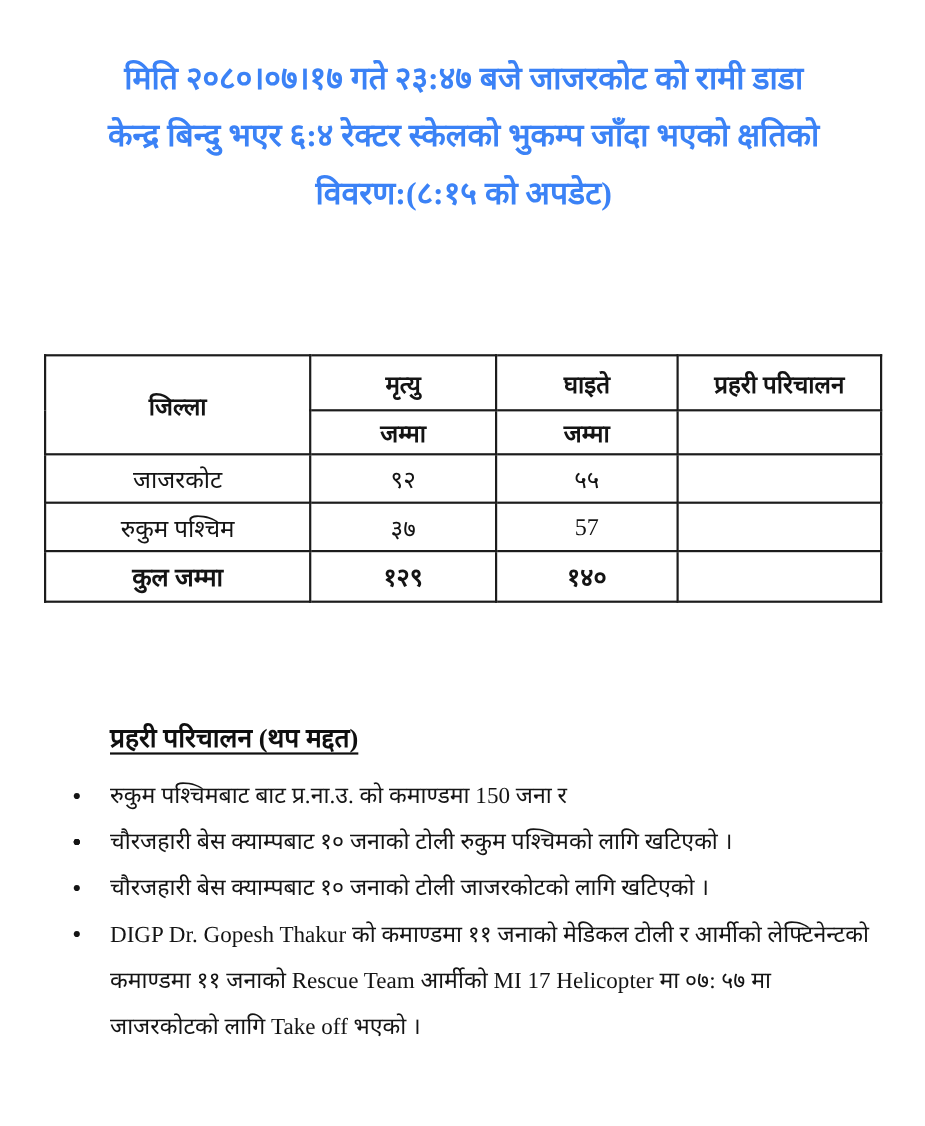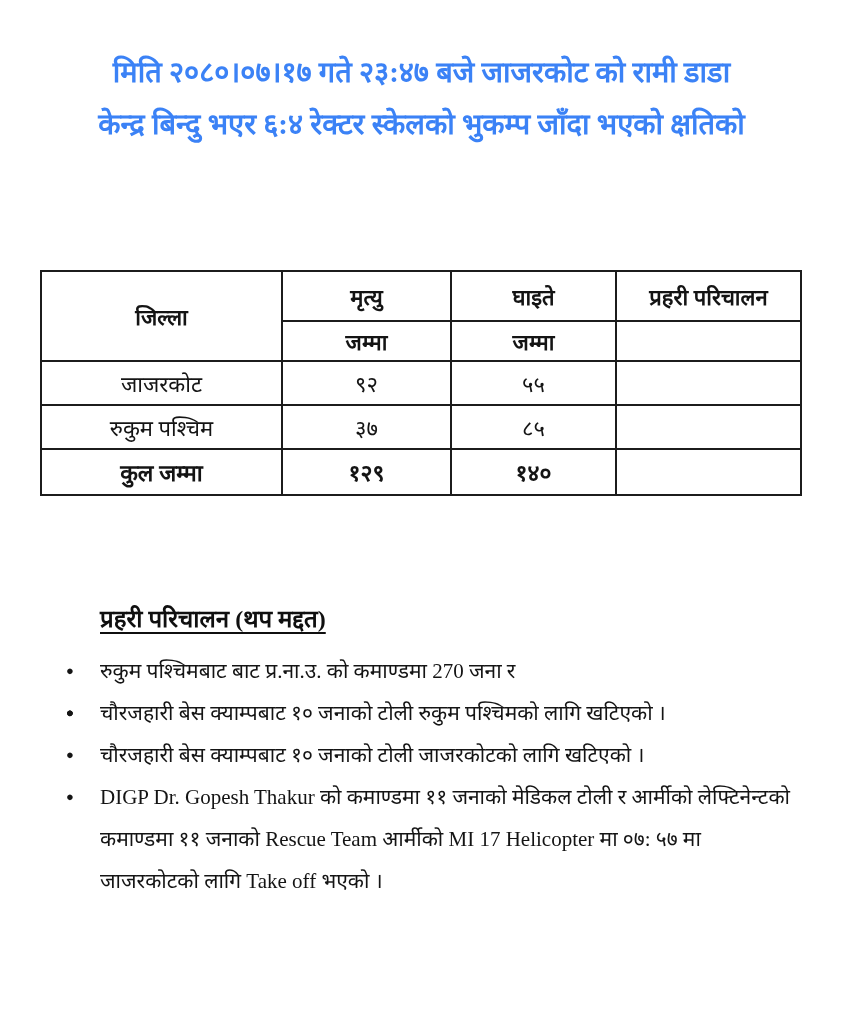--- a/index.html
+++ b/index.html
@@ -82,20 +82,21 @@
   }
 </style>
 </head>
 <body>
 
 <div class="page">
 
   <header class="title-block">
     <div>मिति २०८०।०७।१७ गते  २३:४७ बजे जाजरकोट को  रामी डाडा</div>
     <div>केन्द्र बिन्दु भएर ६:४ रेक्टर स्केलको भुकम्प जाँदा भएको क्षतिको</div>
+    <div>विवरण:(८:१५ को अपडेट)</div>
   </header>
 
   <table class="casualty">
     <colgroup>
       <col style="width:241px">
       <col style="width:169px">
       <col style="width:165px">
       <col style="width:185px">
     </colgroup>
     <tbody>
@@ -112,38 +113,38 @@
       </tr>
       <tr class="drow">
         <td>जाजरकोट</td>
         <td>९२</td>
         <td>५५</td>
         <td></td>
       </tr>
       <tr class="drow">
         <td>रुकुम पश्चिम</td>
         <td>३७</td>
-        <td>८५</td>
+        <td>57</td>
         <td></td>
       </tr>
       <tr class="trow">
         <td>कुल जम्मा</td>
         <td>१२९</td>
         <td>१४०</td>
         <td></td>
       </tr>
     </tbody>
   </table>
 
   <section>
     <h2 class="sec-heading">प्रहरी परिचालन (थप मद्दत)</h2>
     <ul class="bullets">
       <li>
         <span class="dot">●</span>
-        <span>रुकुम पश्चिमबाट बाट प्र.ना.उ. को कमाण्डमा 270 जना र</span>
+        <span>रुकुम पश्चिमबाट बाट प्र.ना.उ. को कमाण्डमा 150 जना र</span>
       </li>
       <li>
         <span class="dot">●</span>
       </li>
       <li>
         <span class="dot">●</span>
       </li>
       <li>
         <span class="dot">●</span>
         <span>चौरजहारी बेस क्याम्पबाट १० जनाको टोली रुकुम पश्चिमको लागि खटिएको ।</span>

